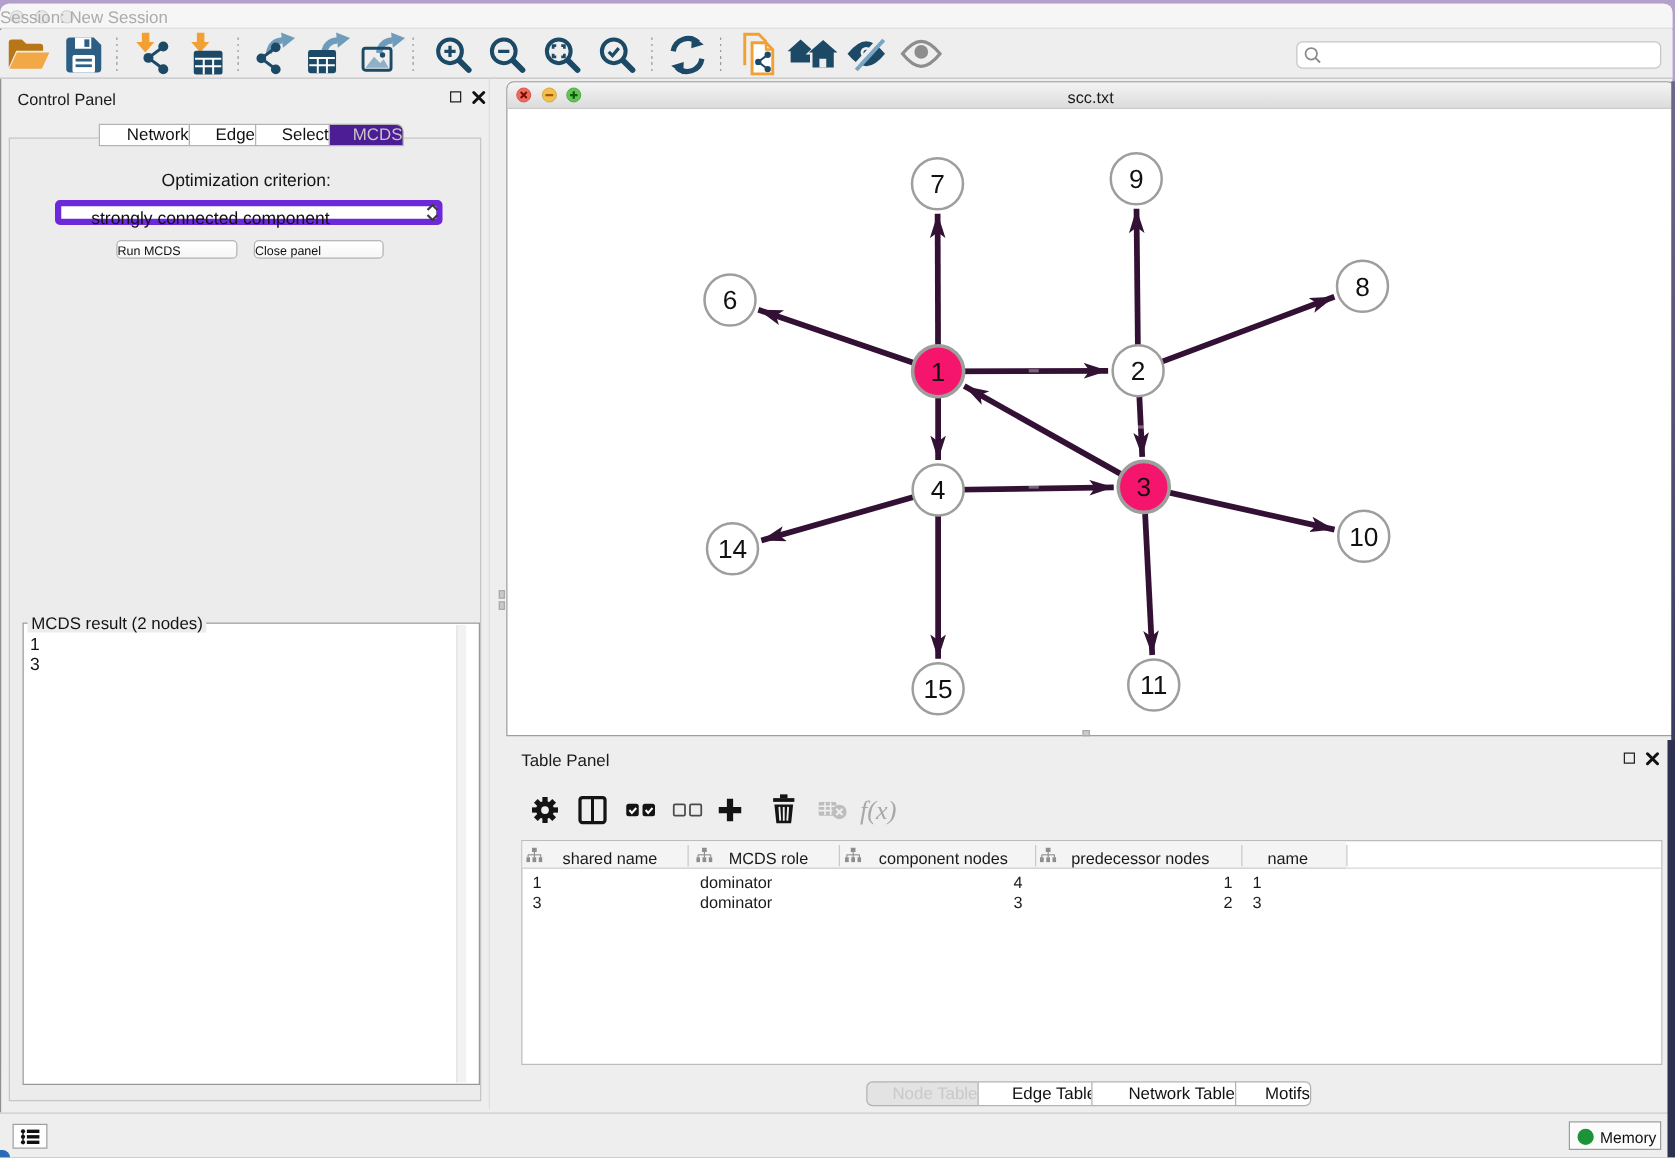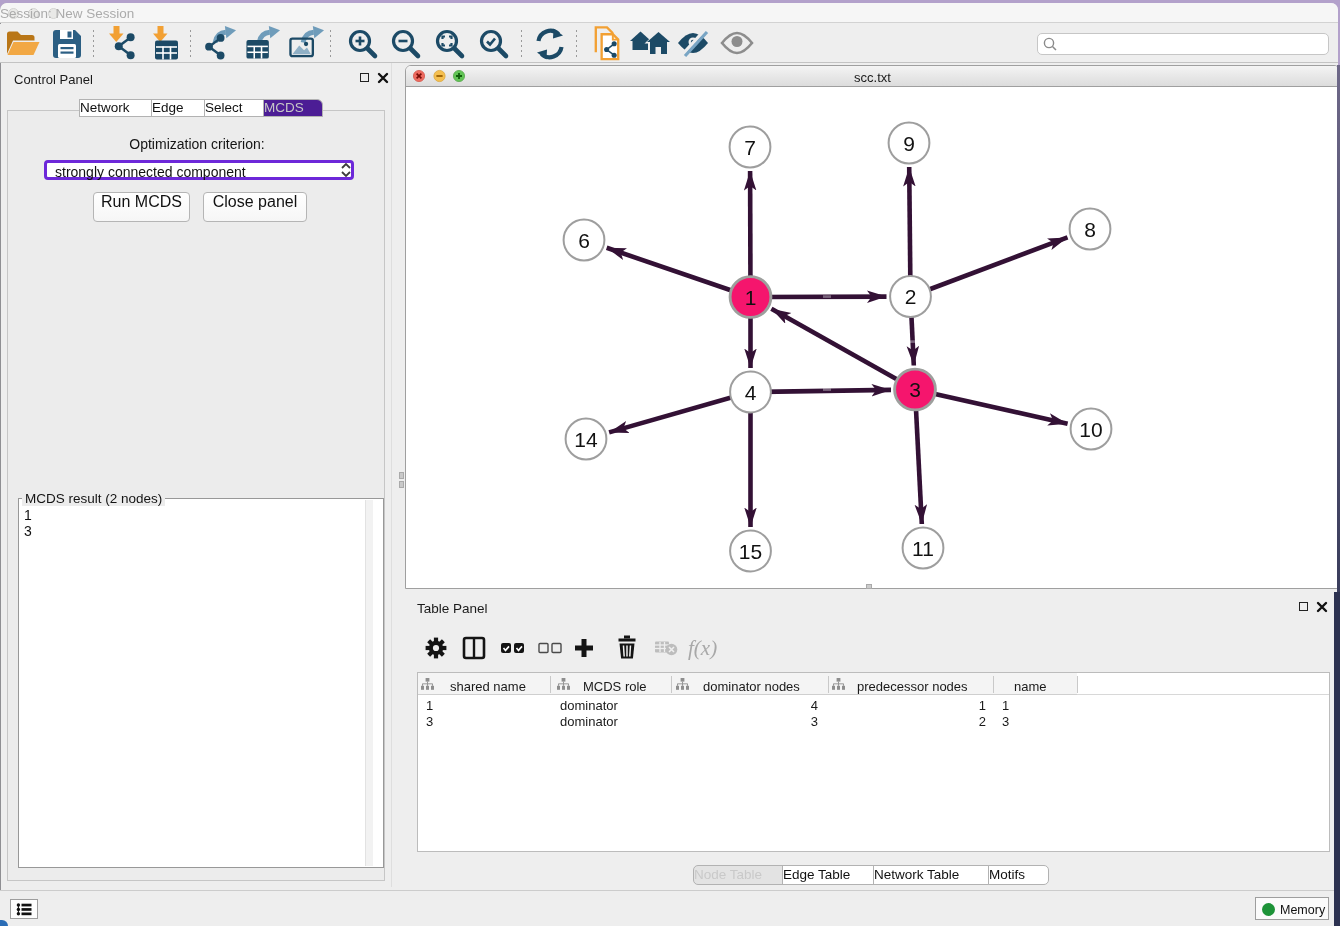--- a/index.html
+++ b/index.html
@@ -1,20 +1,20 @@
 <!DOCTYPE html>
 <html><head><meta charset="utf-8"><style>
 *{margin:0;padding:0;box-sizing:border-box}
 html,body{width:1340px;height:926px;overflow:hidden}
 body{background:#b3a1cb;font-family:"Liberation Sans",sans-serif;position:relative}
 .abs{position:absolute}
 .nlab{font-family:"Liberation Sans",sans-serif;font-size:21px;fill:#111;text-anchor:middle}
 #graph{position:absolute;left:406px;top:87px}
-.tab{position:absolute;height:18px;background:#fff;border:1px solid #b2b2b2;font-size:13.5px;color:#111;text-align:left;line-height:16px}
-.btn{position:absolute;height:30px;background:linear-gradient(#ffffff,#f6f6f6);border:1px solid #b5b5b5;border-radius:4px;font-size:16px;color:#111;text-align:center;line-height:17px}
+.tab{position:absolute;height:18px;background:#fff;border:1px solid #b2b2b2;font-size:13.5px;color:#111;text-align:right;line-height:16px}
+.btn{position:absolute;height:15px;background:linear-gradient(#ffffff,#f6f6f6);border:1px solid #b5b5b5;border-radius:4px;font-size:10px;color:#111;text-align:left;line-height:17px}
 .hdrtxt{position:absolute;top:679px;font-size:13px;color:#1a1a1a}
 .cell{position:absolute;font-size:13px;color:#1a1a1a}
 </style></head><body>
 
 <div class="abs" style="left:0;top:3px;width:1338px;height:923px;background:#eeeeee;border-radius:7px 7px 0 0;border-left:1px solid #8f8f93;border-bottom:1px solid #77777c"></div>
 <div class="abs" style="left:1338px;top:0;width:2px;height:926px;background:#b3a1cb"></div>
 
 <div class="abs" style="left:0;top:3px;width:1338px;height:20px;background:#f6f6f6;border-bottom:1px solid #d2d2d2;border-radius:7px 7px 0 0"></div>
 <svg class="abs" style="left:8px;top:8px" width="52" height="11" viewBox="0 0 52 11">
 <circle cx="5.5" cy="5.5" r="5" fill="#e9e9e7" stroke="#d4d4d2" stroke-width="1"></circle>
@@ -189,21 +189,21 @@
 <div class="abs" style="left:360px;top:73px;width:9px;height:9px;border:1.6px solid #222"></div>
 <svg class="abs" style="left:377px;top:72px" width="12" height="12" viewBox="0 0 12 12">
     <path d="M2 2l8 8M10 2l-8 8" stroke="#111" stroke-width="2.4" stroke-linecap="round"></path>
   </svg>
 <div class="abs" style="left:7px;top:110px;width:378px;height:771px;border:1px solid #c6c6c6;background:#ececec"></div>
 <div class="tab" style="left:79px;top:99px;width:73px">Network</div>
 <div class="tab" style="left:151px;top:99px;width:54px">Edge</div>
 <div class="tab" style="left:204px;top:99px;width:60px">Select</div>
 <div class="tab" style="left:263px;top:99px;width:60px;background:#4c1d95;color:#c6c6c6;border-radius:0 6px 0 0">MCDS</div>
 <div class="abs" style="left:0;top:136px;width:394px;text-align:center;font-size:14px;color:#141414">Optimization criterion:</div>
-<div class="abs" style="left:44px;top:160px;width:310px;height:20px;background:#fff;border:3px solid #6d28d9;border-radius:4px;font-size:14px;color:#111;line-height:19px;padding-left:8px">strongly connected component</div>
+<div class="abs" style="left:44px;top:160px;width:310px;height:20px;background:#fff;border:5px solid #6d28d9;border-radius:4px;font-size:14px;color:#111;line-height:19px;padding-left:24px">strongly connected component</div>
 <svg class="abs" style="left:340px;top:163px" width="12" height="14" viewBox="0 0 12 14">
     <path d="M2 5L6 1l4 4" fill="none" stroke="#3c3c3c" stroke-width="1.8"></path>
     <path d="M2 9l4 4 4-4" fill="none" stroke="#3c3c3c" stroke-width="1.8"></path>
   </svg>
 <div class="btn" style="left:93px;top:192px;width:97px">Run MCDS</div>
 <div class="btn" style="left:203px;top:192px;width:104px">Close panel</div>
 
 <div class="abs" style="left:18px;top:498px;width:366px;height:370px;border:1px solid #989898;background:#fff"></div>
 <div class="abs" style="left:365px;top:500px;width:8px;height:366px;background:#f2f2f2;border-left:1px solid #e2e2e2"></div>
 <div class="abs" style="left:22px;top:491px;background:#ececec;padding:0 3px;font-size:13.5px;color:#141414">MCDS result (2 nodes)</div>
@@ -379,21 +379,21 @@
     <rect x="1.4" y="5.4" width="10.2" height="0.9"></rect>
     <rect x="1" y="5.8" width="0.9" height="2"></rect>
     <rect x="6.1" y="5.8" width="0.9" height="2"></rect>
     <rect x="11.1" y="5.8" width="0.9" height="2"></rect>
     <rect x="0" y="7.8" width="3" height="4"></rect>
     <rect x="5" y="7.8" width="3" height="4"></rect>
     <rect x="10" y="7.8" width="3" height="4"></rect>
   </svg>
 <div class="hdrtxt" style="left:450px">shared name</div>
 <div class="hdrtxt" style="left:583px">MCDS role</div>
-<div class="hdrtxt" style="left:703px">dominator nodes</div>
+<div class="hdrtxt" style="left:703px">component nodes</div>
 <div class="hdrtxt" style="left:857px">predecessor nodes</div>
 <div class="hdrtxt" style="left:1014px">name</div>
 <div class="cell" style="left:426px;top:698px">1</div>
 <div class="cell" style="left:560px;top:698px">dominator</div>
 <div class="cell" style="left:760px;top:698px;width:58px;text-align:right">4</div>
 <div class="cell" style="left:920px;top:698px;width:66px;text-align:right">1</div>
 <div class="cell" style="left:1002px;top:698px">1</div>
 <div class="cell" style="left:426px;top:714px">3</div>
 <div class="cell" style="left:560px;top:714px">dominator</div>
 <div class="cell" style="left:760px;top:714px;width:58px;text-align:right">3</div>

